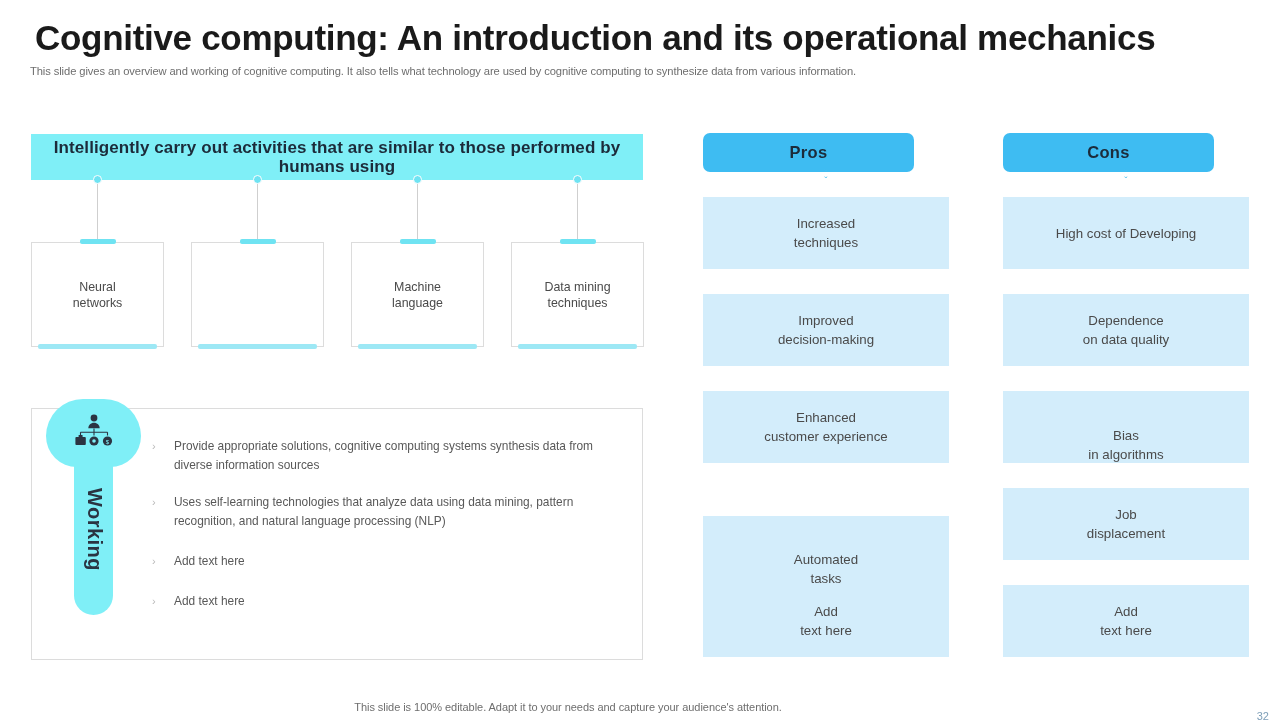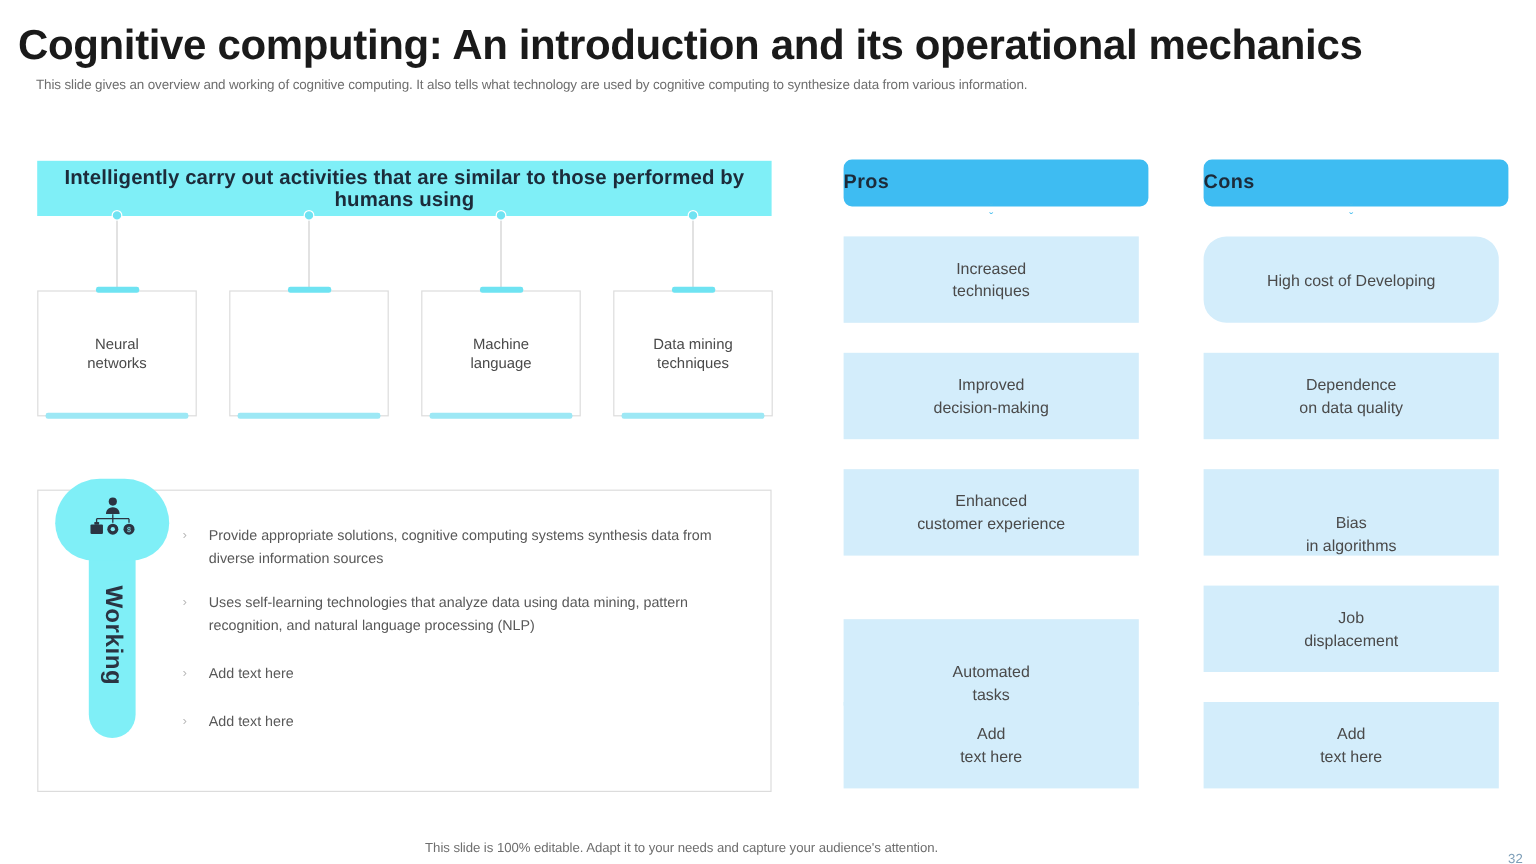--- a/index.html
+++ b/index.html
@@ -12,21 +12,21 @@
     height: 720px;
     position: relative;
     overflow: hidden;
     font-family: "Liberation Sans", sans-serif;
     -webkit-font-smoothing: antialiased;
   }
 
   
   .slide-title {
     position: absolute;
-    left: 15px;
+    left: 35px;
     top: 18px;
     width: 1220px;
     font-size: 35px;
     font-weight: bold;
     color: #1a1a1a;
     letter-spacing: -0.3px;
     line-height: 40px;
     white-space: nowrap;
   }
   .slide-subtitle {
@@ -204,26 +204,27 @@
     top: 0;
     color: #b9b9b9;
     font-size: 11px;
     line-height: 19px;
   }
 
   
   .pc-header {
     position: absolute;
     top: 133px;
-    width: 254px;
+    width: 211px;
     height: 39px;
     background: #3EBCF2;
     border-radius: 7px;
     display: flex;
     align-items: center;
+    justify-content: center;
   }
   .pc-header span {
     font-size: 16.5px;
     font-weight: bold;
     color: #1c2b3a;
     letter-spacing: 0.3px;
   }
   .pc-chevrons {
     position: absolute;
     top: 173px;
@@ -391,21 +392,21 @@
 text here</span>
 </div>
 
 <div class="pc-header" style="left:1003px;">
   <span>Cons</span>
 </div>
 <div class="pc-chevrons" style="left:1003px;">
   <div>ˇ</div>
   <div>ˇ</div>
 </div>
-<div class="pc-item" style="left:1003px; top:197px;border-radius:19px;">
+<div class="pc-item" style="left:1003px; top:197px;">
   <span style="white-space:pre-line;">High cost of Developing</span>
 </div>
 <div class="pc-item" style="left:1003px; top:294px;">
   <span style="white-space:pre-line;">Dependence
 on data quality</span>
 </div>
 <div class="pc-item" style="left:1003px; top:391px;">
   <span style="white-space:pre-line;margin-top:36px;">Bias
 in algorithms</span>
 </div>

